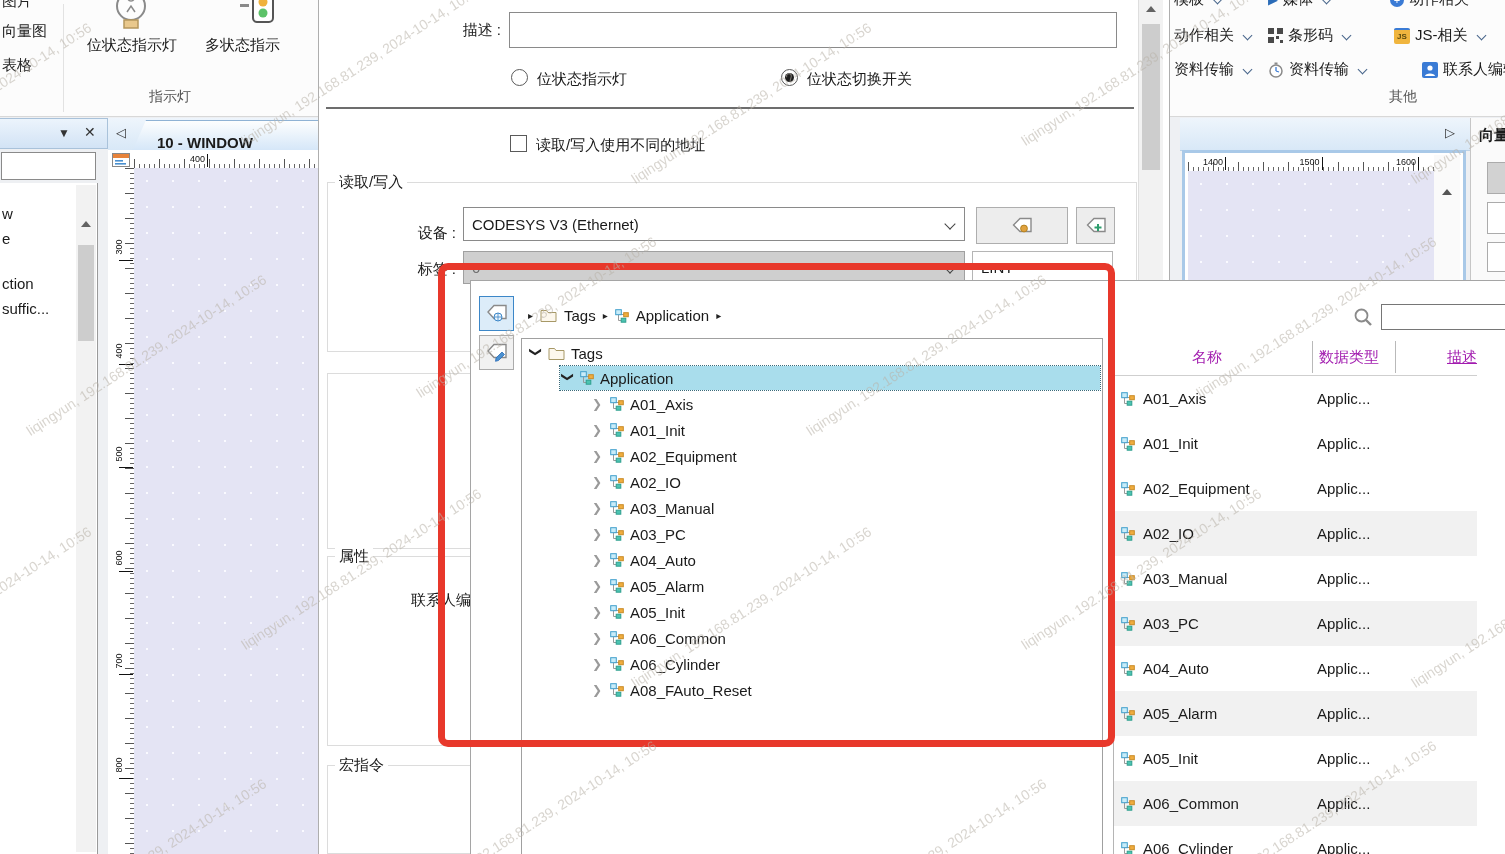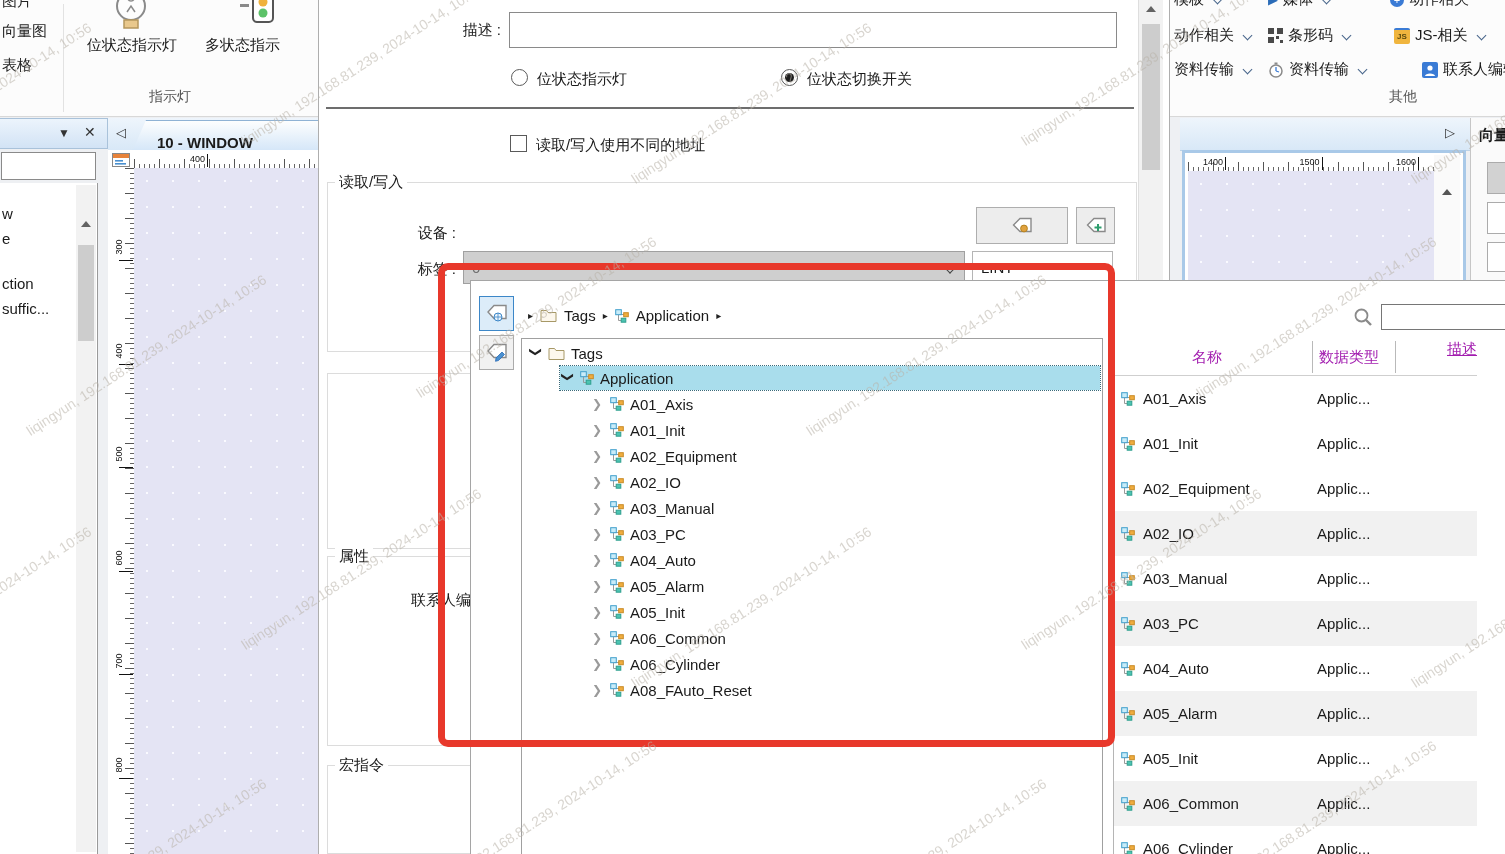--- a/index.html
+++ b/index.html
@@ -240,20 +240,24 @@
 
     <div class="abs sep-dark" style="left:7px;top:107px;width:808px;height:2px;"></div>
 
     <span class="cbox" style="left:191px;top:135px;"></span>
     <span class="abs" style="left:217px;top:136px;">读取/写入使用不同的地址</span>
 
     <div class="abs gbox" style="left:8px;top:182px;width:808px;height:168px;">
       <span class="glabel">读取/写入</span>
     </div>
     <div class="field-label" style="left:40px;top:224px;width:97px;">设备 :</div>
+    <div class="combo" style="left:144px;top:207px;width:502px;height:34px;">
+      <span>CODESYS V3 (Ethernet)</span>
+        <span class="cc"></span>
+    </div>
     <div class="btn" style="left:657px;top:207px;width:90px;height:35px;">
       <svg width="22" height="17" viewBox="0 0 22 17">
         <path d="M9 1.5 h11 v13 h-11 L2.5 8z" fill="#fff" stroke="#8a8a8a" stroke-width="1.4"></path>
         <circle cx="13" cy="11.5" r="3.4" fill="#e0a23e" stroke="#b5821f"></circle>
       </svg>
     </div>
     <div class="btn" style="left:757px;top:207px;width:37px;height:35px;">
       <svg width="22" height="17" viewBox="0 0 22 17">
         <path d="M9 1.5 h11 v13 h-11 L2.5 8z" fill="#fff" stroke="#8a8a8a" stroke-width="1.4"></path>
         <path d="M13 7 v7 M9.5 10.5 h7" stroke="#2f9e6e" stroke-width="2"></path>
@@ -348,21 +352,21 @@
       <circle cx="8.5" cy="8.5" r="6" fill="none" stroke="#8a8a8a" stroke-width="1.8"></circle>
       <path d="M13 13 L18 18" stroke="#8a8a8a" stroke-width="2.4"></path>
     </svg>
     <input class="tinput search-input" style="left: 910px; top: 23px; width: 140px; height: 26px;" value="">
 
     <div class="abs treebox" style="left:50px;top:57px;width:582px;height:517px;box-sizing:border-box;"></div>
 
     <div class="abs" style="left:642px;top:57px;width:363px;height:517px;border-left:1px solid #b5b5b5;">
       <div class="hdr" style="left:78px;top:10px;">名称</div>
       <div class="hdr" style="left:205px;top:10px;">数据类型</div>
-      <div class="hdr" style="left:333px;top:2px;text-decoration:underline;">描述</div>
+      <div class="hdr" style="left:333px;top:10px;text-decoration:underline;">描述</div>
       <div class="tbl-sep" style="left:198px;top:3px;height:32px;"></div>
       <div class="tbl-sep" style="left:281px;top:3px;height:32px;"></div>
       <div class="abs" style="left:0;top:37px;width:363px;height:1px;background:#cfcfcf;"></div>
       <div id="table-rows">
           <div class="tbl-row" style="left: 0px; top: 38px; width: 363px; height: 45px;">
             <svg class="sicon" viewBox="0 0 14 14">
               <path d="M3.5 5.5v6h3M3.5 5.5h6" stroke="#9a9a9a" fill="none"></path>
               <rect x="0.7" y="0.7" width="5.6" height="5" fill="#c8ecf9" stroke="#3f9ecb"></rect>
               <rect x="8.7" y="3.7" width="4.6" height="4" fill="#f0ad3f" stroke="#c98b26"></rect>
               <rect x="6.2" y="9.2" width="4.6" height="4" fill="#4cc4b2" stroke="#2e9f8e"></rect>

